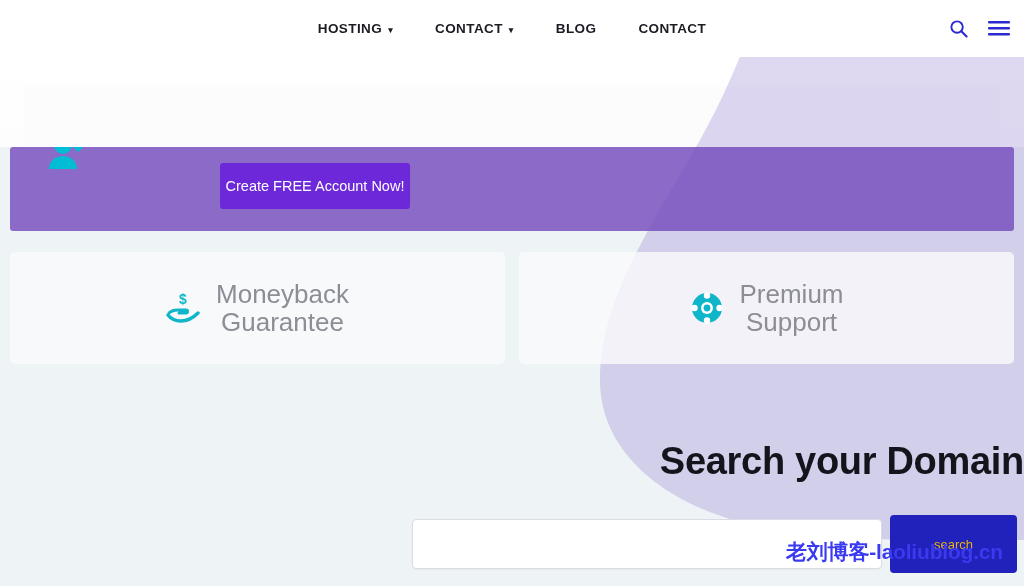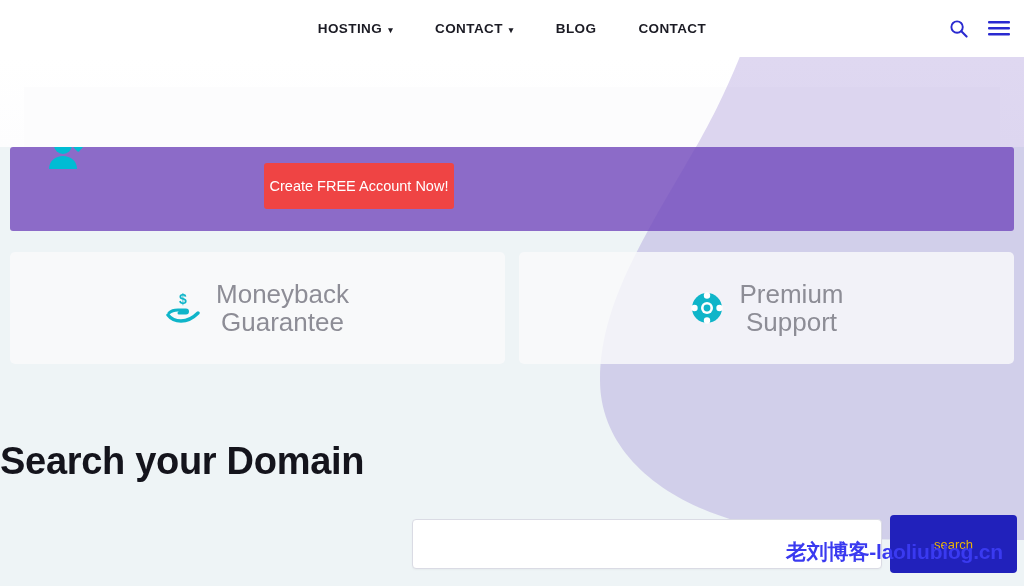--- a/index.html
+++ b/index.html
@@ -52,25 +52,24 @@
     z-index:6;
     overflow:hidden;
   }
   .banner-person {
     position:absolute; left:36px; top:-14px; width:46px; height:36px;
     z-index:2;
   }
   .cta-btn {
     position:absolute; left:210px; top:16px;
     width:190px; height:46px;
-    background:#ef4444; border:none; border-radius:3px;
+    background:#6d28d9; border:none; border-radius:3px;
     color:#ffffff; font-size:14.5px; font-family:"Liberation Sans", sans-serif;
     cursor:pointer; display:flex; align-items:center; justify-content:center;
     z-index:3;
-    margin-left:44px;
   }
 
   
   .blob {
     position:absolute; top:0; left:0; width:1024px; height:586px;
     z-index:8; pointer-events:none;
   }
 
   
   .cards {
@@ -89,21 +88,21 @@
   .card.short { height:100px; }
   .card-icon { flex:0 0 auto; width:36px; height:36px; display:flex; align-items:center; justify-content:center; }
   .card-label {
     font-size:26px; line-height:1.08; color:#8d8d96;
     font-family:"Liberation Sans", sans-serif; white-space:pre-line;text-align:center;
   }
 
   
   .search-heading {
     position:absolute; top:440px; left:0; width:1024px;
-    text-align:left; z-index:12;
+    text-align:right; z-index:12;
     font-size:38px; font-weight:bold; color:#14141c;
     letter-spacing:-0.3px;
   }
   .search-row {
     position:absolute; top:519px; left:412px; width:600px; height:67px;
     z-index:12; display:flex; align-items:flex-start;
   }
   .search-input {
     width:470px; height:50px;
     background:#ffffff; border:1px solid #dadbe4;

